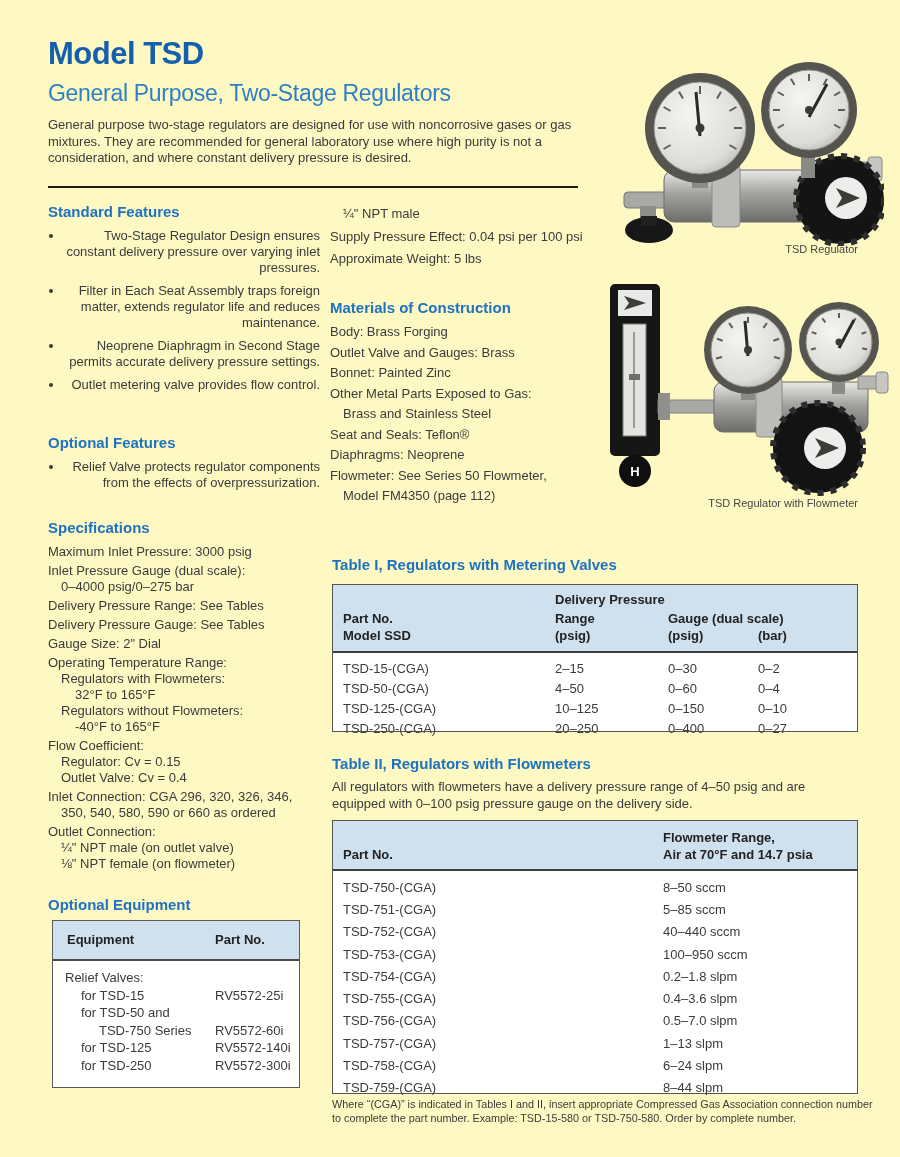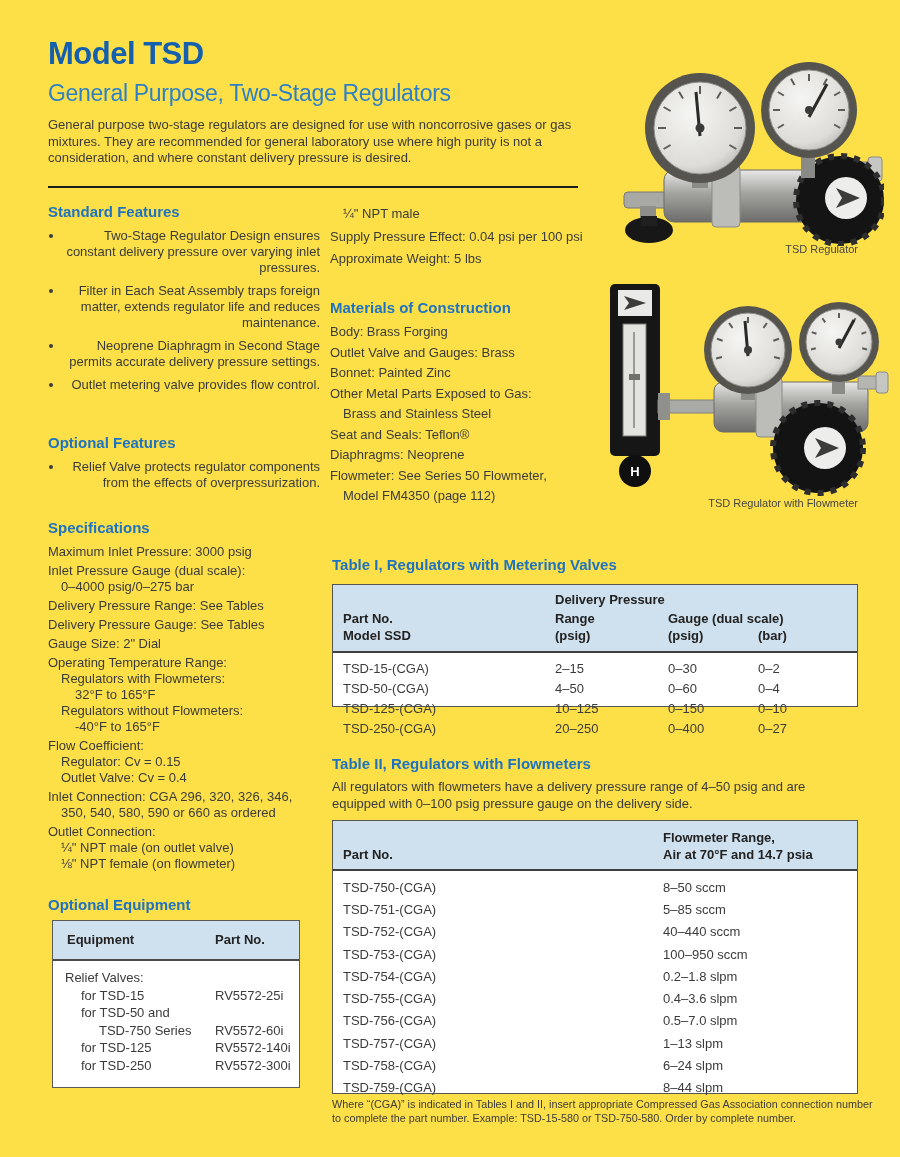--- a/index.html
+++ b/index.html
@@ -1,16 +1,16 @@
 <!DOCTYPE html>
 <html><head>
 <meta charset="utf-8">
 <style>
   html,body{margin:0;padding:0;background:#fff;}
-  .page{position:relative;width:900px;height:1157px;background:#fde047;overflow:hidden;
+  .page{position:relative;width:900px;height:1157px;background:#fef9c3;overflow:hidden;
         font-family:"Liberation Sans","DejaVu Sans",sans-serif;color:#3b3b3b;}
   
   .doc-title{position:absolute;left:48px;top:36px;font-size:31px;font-weight:bold;color:#1460ae;letter-spacing:-0.5px;}
   .doc-subtitle{position:absolute;left:48px;top:80px;font-size:23px;font-weight:500;color:#2e80c6;letter-spacing:-0.3px;}
   .intro{position:absolute;left:48px;top:117px;width:528px;font-size:13px;line-height:16.5px;}
   .rule{position:absolute;left:48px;top:186px;width:530px;height:2px;background:#1c1c1c;}
   .h-section{font-size:15px;font-weight:bold;color:#1e72c2;margin:0 0 8px 0;}
   
   .left-col{position:absolute;left:48px;top:203px;width:272px;}
   .mid-col{position:absolute;left:330px;top:202px;width:262px;}
@@ -29,21 +29,21 @@
   .oe-head{height:38px;background:#cfe1ef;border-bottom:2px solid #4a4a4a;position:relative;}
   .oe-head span{position:absolute;top:11px;font-size:13px;font-weight:bold;color:#222;}
   .oe-body{padding-top:8px;}
   .oe-row{display:grid;grid-template-columns:150px 1fr;padding-left:12px;font-size:13px;line-height:17.5px;}
   .oe-i1{padding-left:16px;}
   .oe-i2{padding-left:34px;}
   
   .tbl-title{position:absolute;font-size:15px;font-weight:bold;color:#1e72c2;text-align:right;}
   .t2-intro{position:absolute;left:332px;top:779px;width:524px;font-size:13px;line-height:16.5px;}
   .dtable{position:absolute;left:332px;width:526px;border:1.5px solid #555;box-sizing:border-box;background:#fff;}
-  .t1{top:584px;height:123px;}
+  .t1{top:584px;height:148px;}
   .t2{top:820px;height:274px;}
   .thead{position:relative;background:#cfe1ef;border-bottom:2.5px solid #3f3f3f;}
   .t1 .thead{height:66px;}
   .t2 .thead{height:48px;}
   .thead span{position:absolute;font-size:13px;font-weight:bold;color:#222;line-height:15px;}
   .trow1{display:grid;grid-template-columns:212px 113px 90px 1fr;padding-left:10px;height:20px;align-items:center;font-size:13px;}
   .trow2{display:grid;grid-template-columns:320px 1fr;padding-left:10px;height:22.3px;align-items:center;font-size:13px;}
   .footnote{position:absolute;left:332px;top:1098px;width:550px;font-size:10.8px;line-height:13.5px;color:#3b3b3b;}
   
   .photo{position:absolute;}

